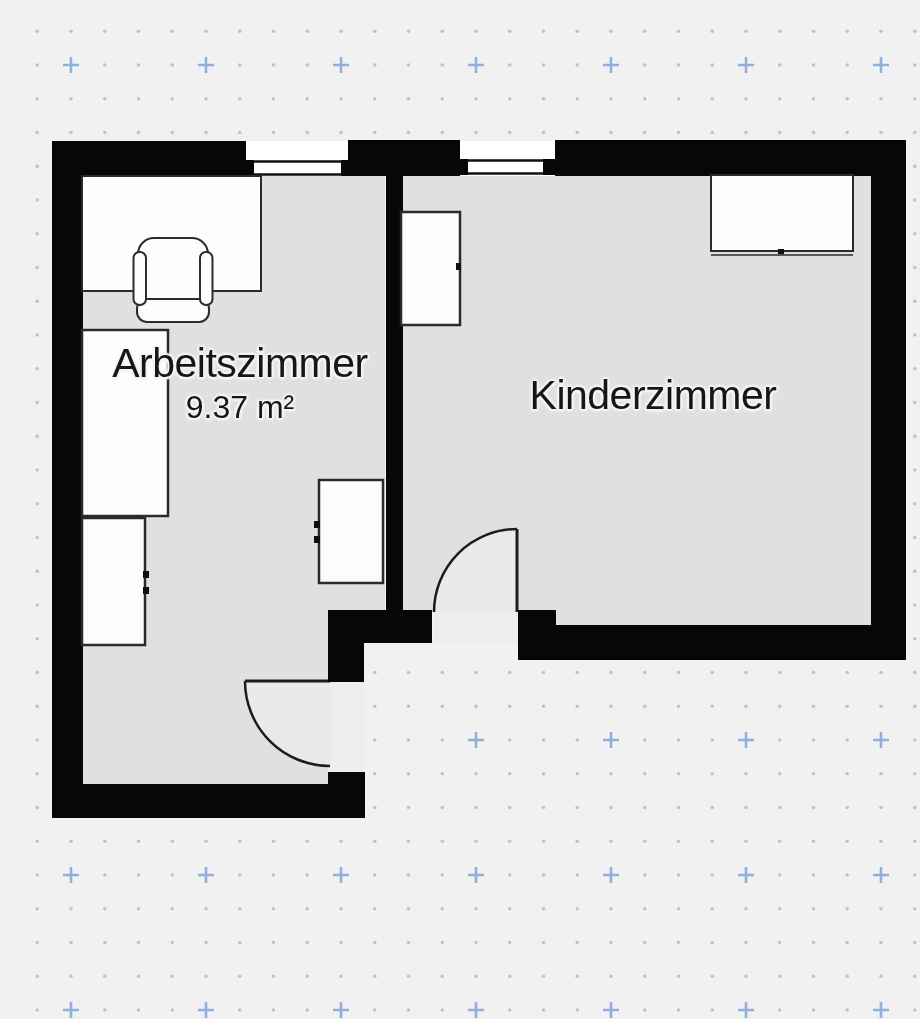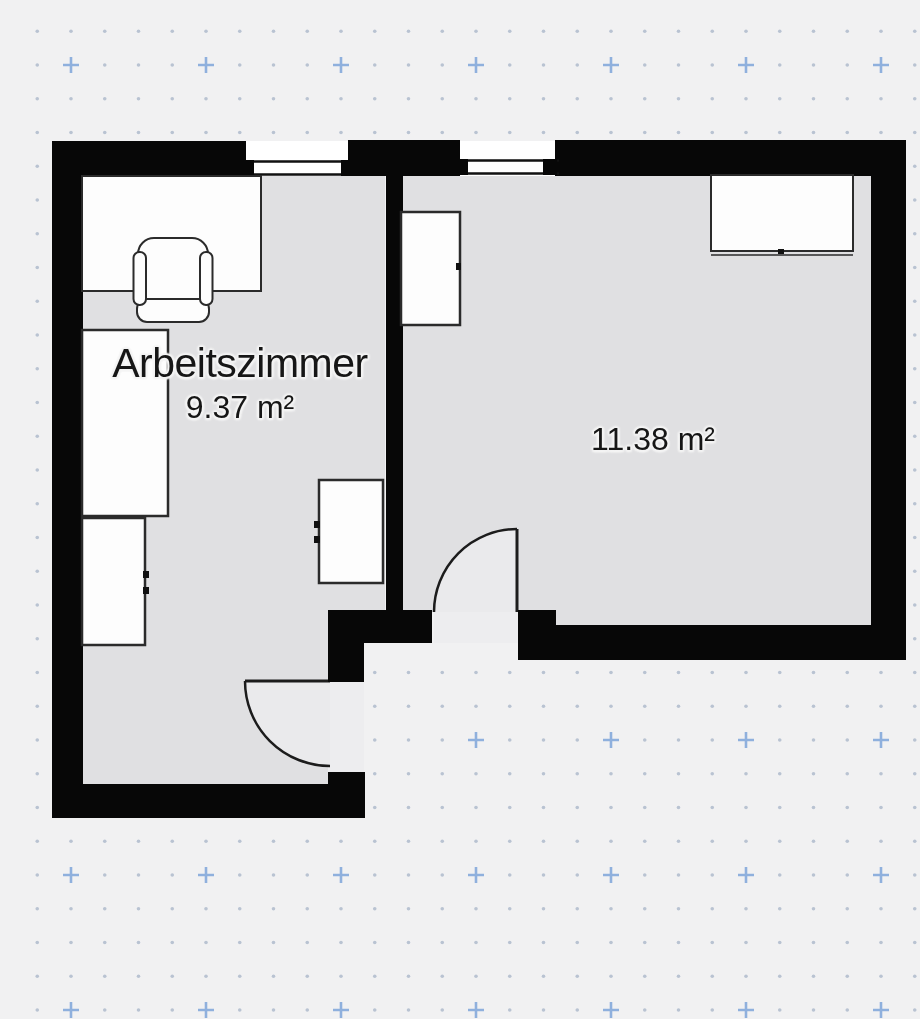--- a/index.html
+++ b/index.html
@@ -118,15 +118,15 @@
   </g>
   <g>
     <rect x="693" y="175" width="142" height="76" fill="#fdfdfd" stroke="#2b2b2b" stroke-width="2"></rect>
     <path d="M693,255 H835" stroke="#2b2b2b" stroke-width="1.5" fill="none"></path>
     <rect x="760" y="249" width="6" height="5" fill="#111111"></rect>
   </g>
 </svg>
 
 <div id="r1name" class="room-label room-name">Arbeitszimmer</div>
 <div id="r1area" class="room-label room-area">9.37 m²</div>
-<div id="r2area" class="room-label room-area">11.38 m²</div>
+<div id="r2name" class="room-label room-name">Kinderzimmer</div>
 
 </div>
 
 </body></html>

